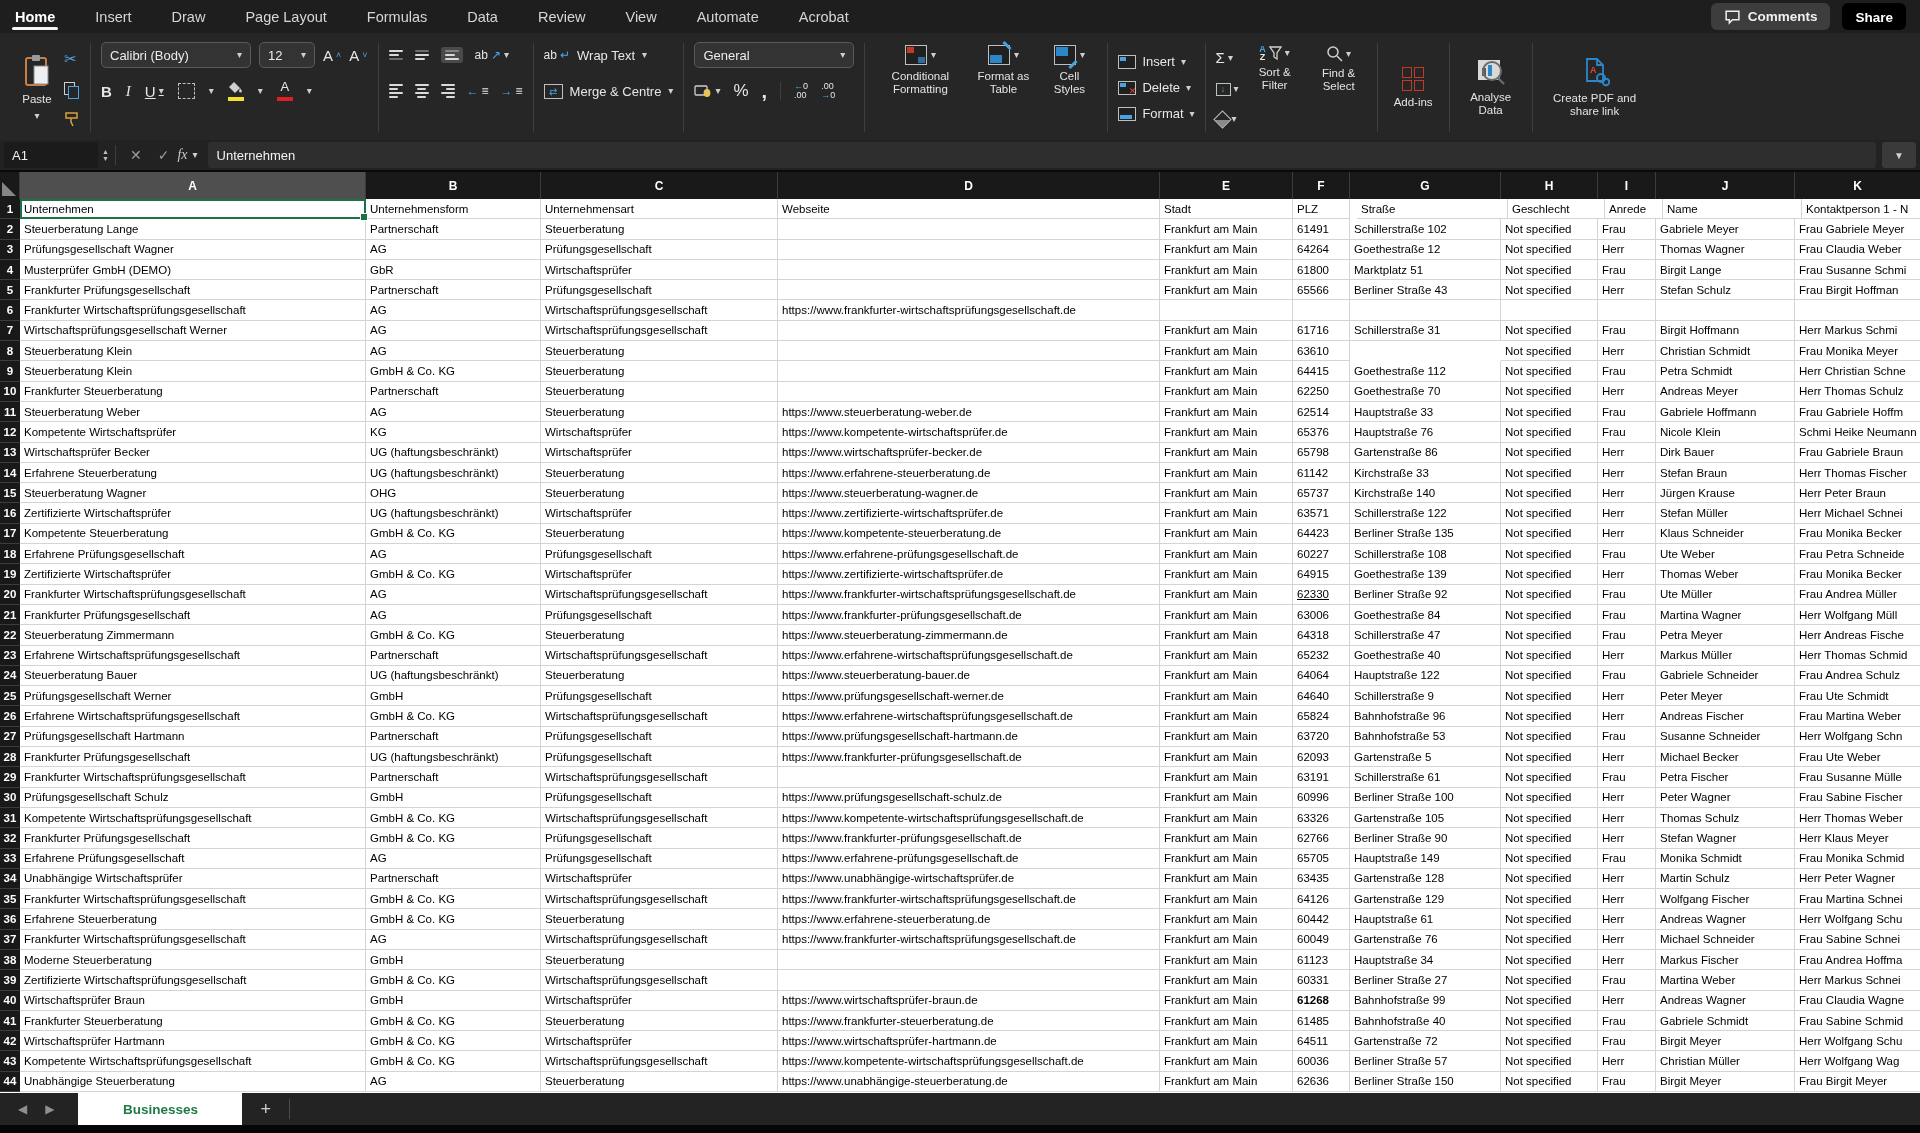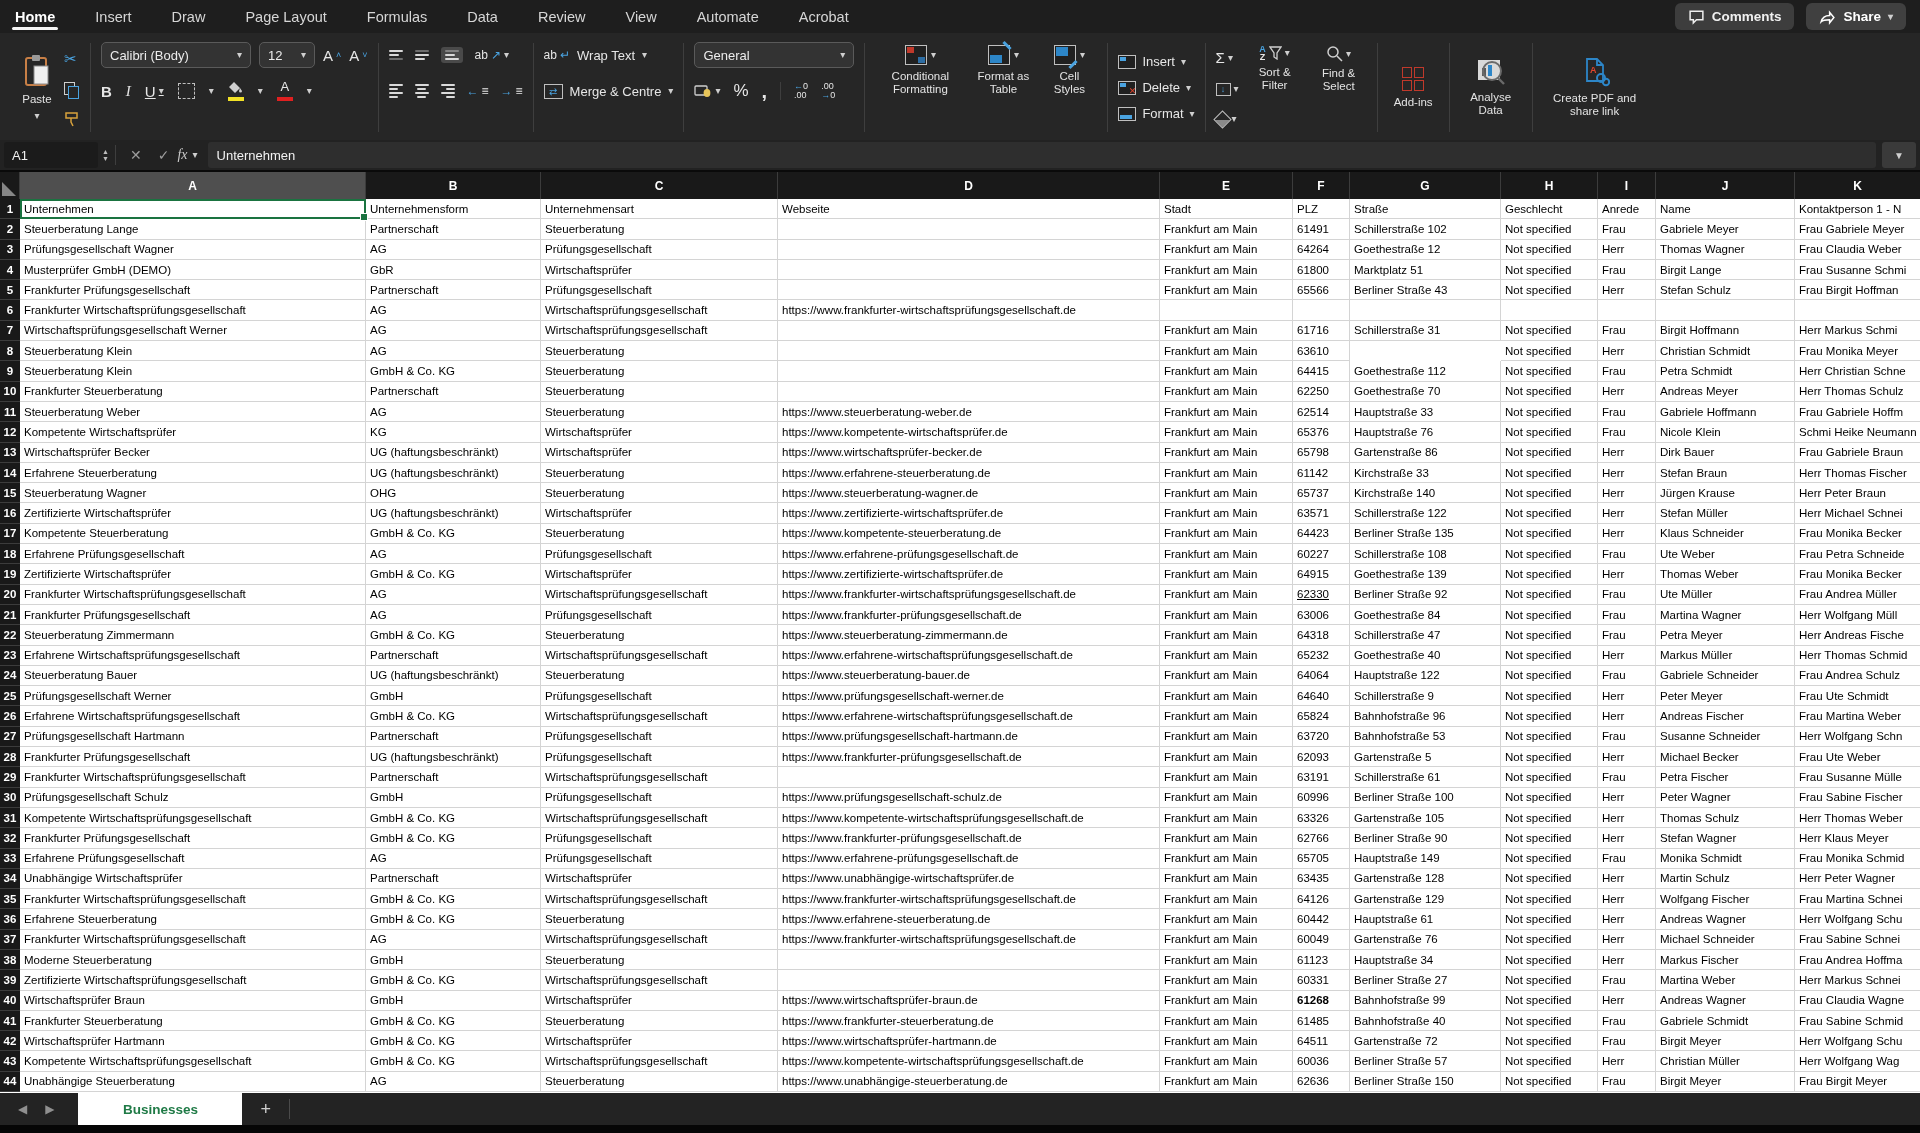--- a/index.html
+++ b/index.html
@@ -10,21 +10,21 @@
             display:flex;align-items:center;padding-left:12px;box-sizing:border-box;}
   .menu-tab{color:#d6d6d6;font-size:14.5px;padding:0 3px;margin-right:34px;height:33px;
             display:flex;align-items:center;position:relative;cursor:default;white-space:nowrap;}
   .menu-tab.active{color:#fff;font-weight:bold;}
   .menu-tab.active::after{content:"";position:absolute;left:0;right:0;bottom:3px;height:3px;
             background:#f5f5f5;border-radius:2px;}
   #topbar-right{position:absolute;right:14px;top:3px;display:flex;gap:12px;align-items:center;}
   .pill{height:27px;border-radius:6px;display:flex;align-items:center;gap:7px;padding:0 13px;
         font-size:13.5px;font-weight:600;}
   #comments-btn{background:#3d3d3d;color:#f0f0f0;}
-  #share-btn{background:#404040;color:#fff;}
+  #share-btn{background:#000000;color:#fff;flex-direction:column;}
   
   #ribbon{position:absolute;top:33px;left:0;width:1920px;height:107px;background:#262626;
           display:flex;align-items:stretch;padding:6px 0 4px 8px;box-sizing:border-box;}
   .rgroup{display:flex;flex-direction:column;justify-content:flex-start;gap:8px;padding:2px 8px;}
   .rdivider{width:1px;background:#3e3e3e;margin:4px 2px;}
   .rrow{display:flex;align-items:center;gap:8px;height:28px;}
   .bigbtn{display:flex;flex-direction:column;align-items:center;justify-content:flex-start;
           gap:5px;color:#e3e3e3;font-size:11.5px;line-height:13px;text-align:center;
           padding:4px 6px;border-radius:4px;}
   .combo{background:#333;border:1px solid #5a5a5a;border-radius:5px;color:#ececec;
@@ -439,21 +439,21 @@
     </div>
   <div id="grid-body">
       <div class="grid-row">
         <div class="row-num">1</div>
         <div class="cell selected-cell" style="width: 346px;">Unternehmen</div>
         <div class="cell" style="width: 175px;">Unternehmensform</div>
         <div class="cell" style="width: 237px;">Unternehmensart</div>
         <div class="cell" style="width: 382px;">Webseite</div>
         <div class="cell" style="width: 133px;">Stadt</div>
         <div class="cell" style="width: 57px;">PLZ</div>
-        <div class="cell" style="width: 151px;">Straße</div>
+        <div class="cell" style="width: 151px; margin-left: 7px;">Straße</div>
         <div class="cell" style="width: 97px;">Geschlecht</div>
         <div class="cell" style="width: 58px;">Anrede</div>
         <div class="cell" style="width: 139px;">Name</div>
         <div class="cell" style="width: 126px;">Kontaktperson 1 - N</div>
       </div>
       <div class="grid-row">
         <div class="row-num">2</div>
         <div class="cell" style="width: 346px;">Steuerberatung Lange</div>
         <div class="cell" style="width: 175px;">Partnerschaft</div>
         <div class="cell" style="width: 237px;">Steuerberatung</div>

